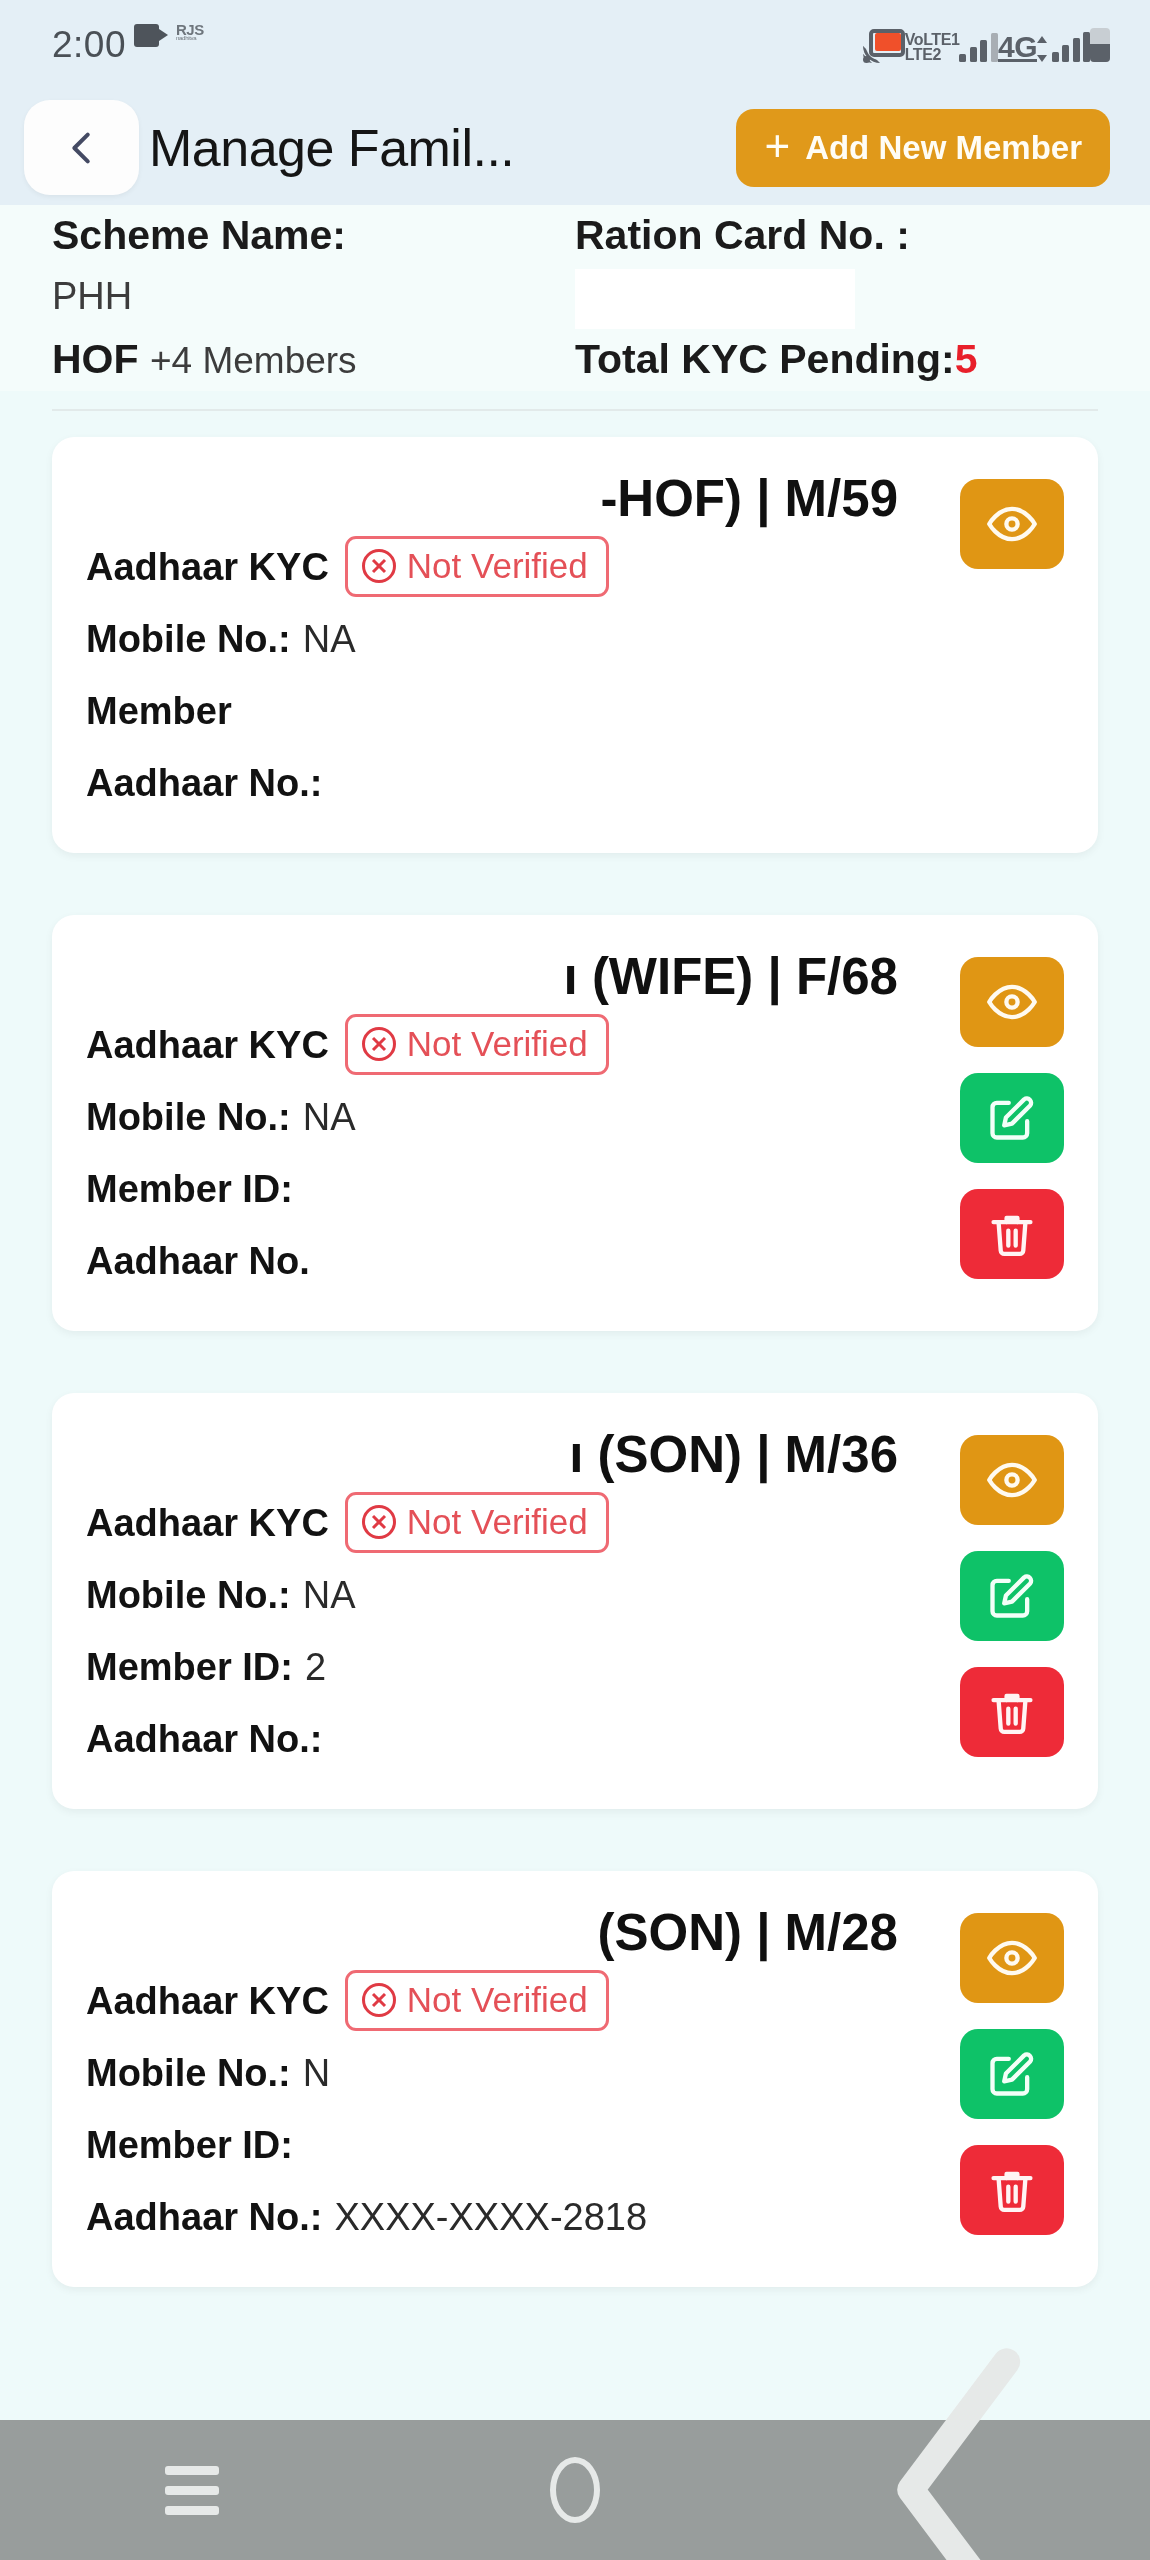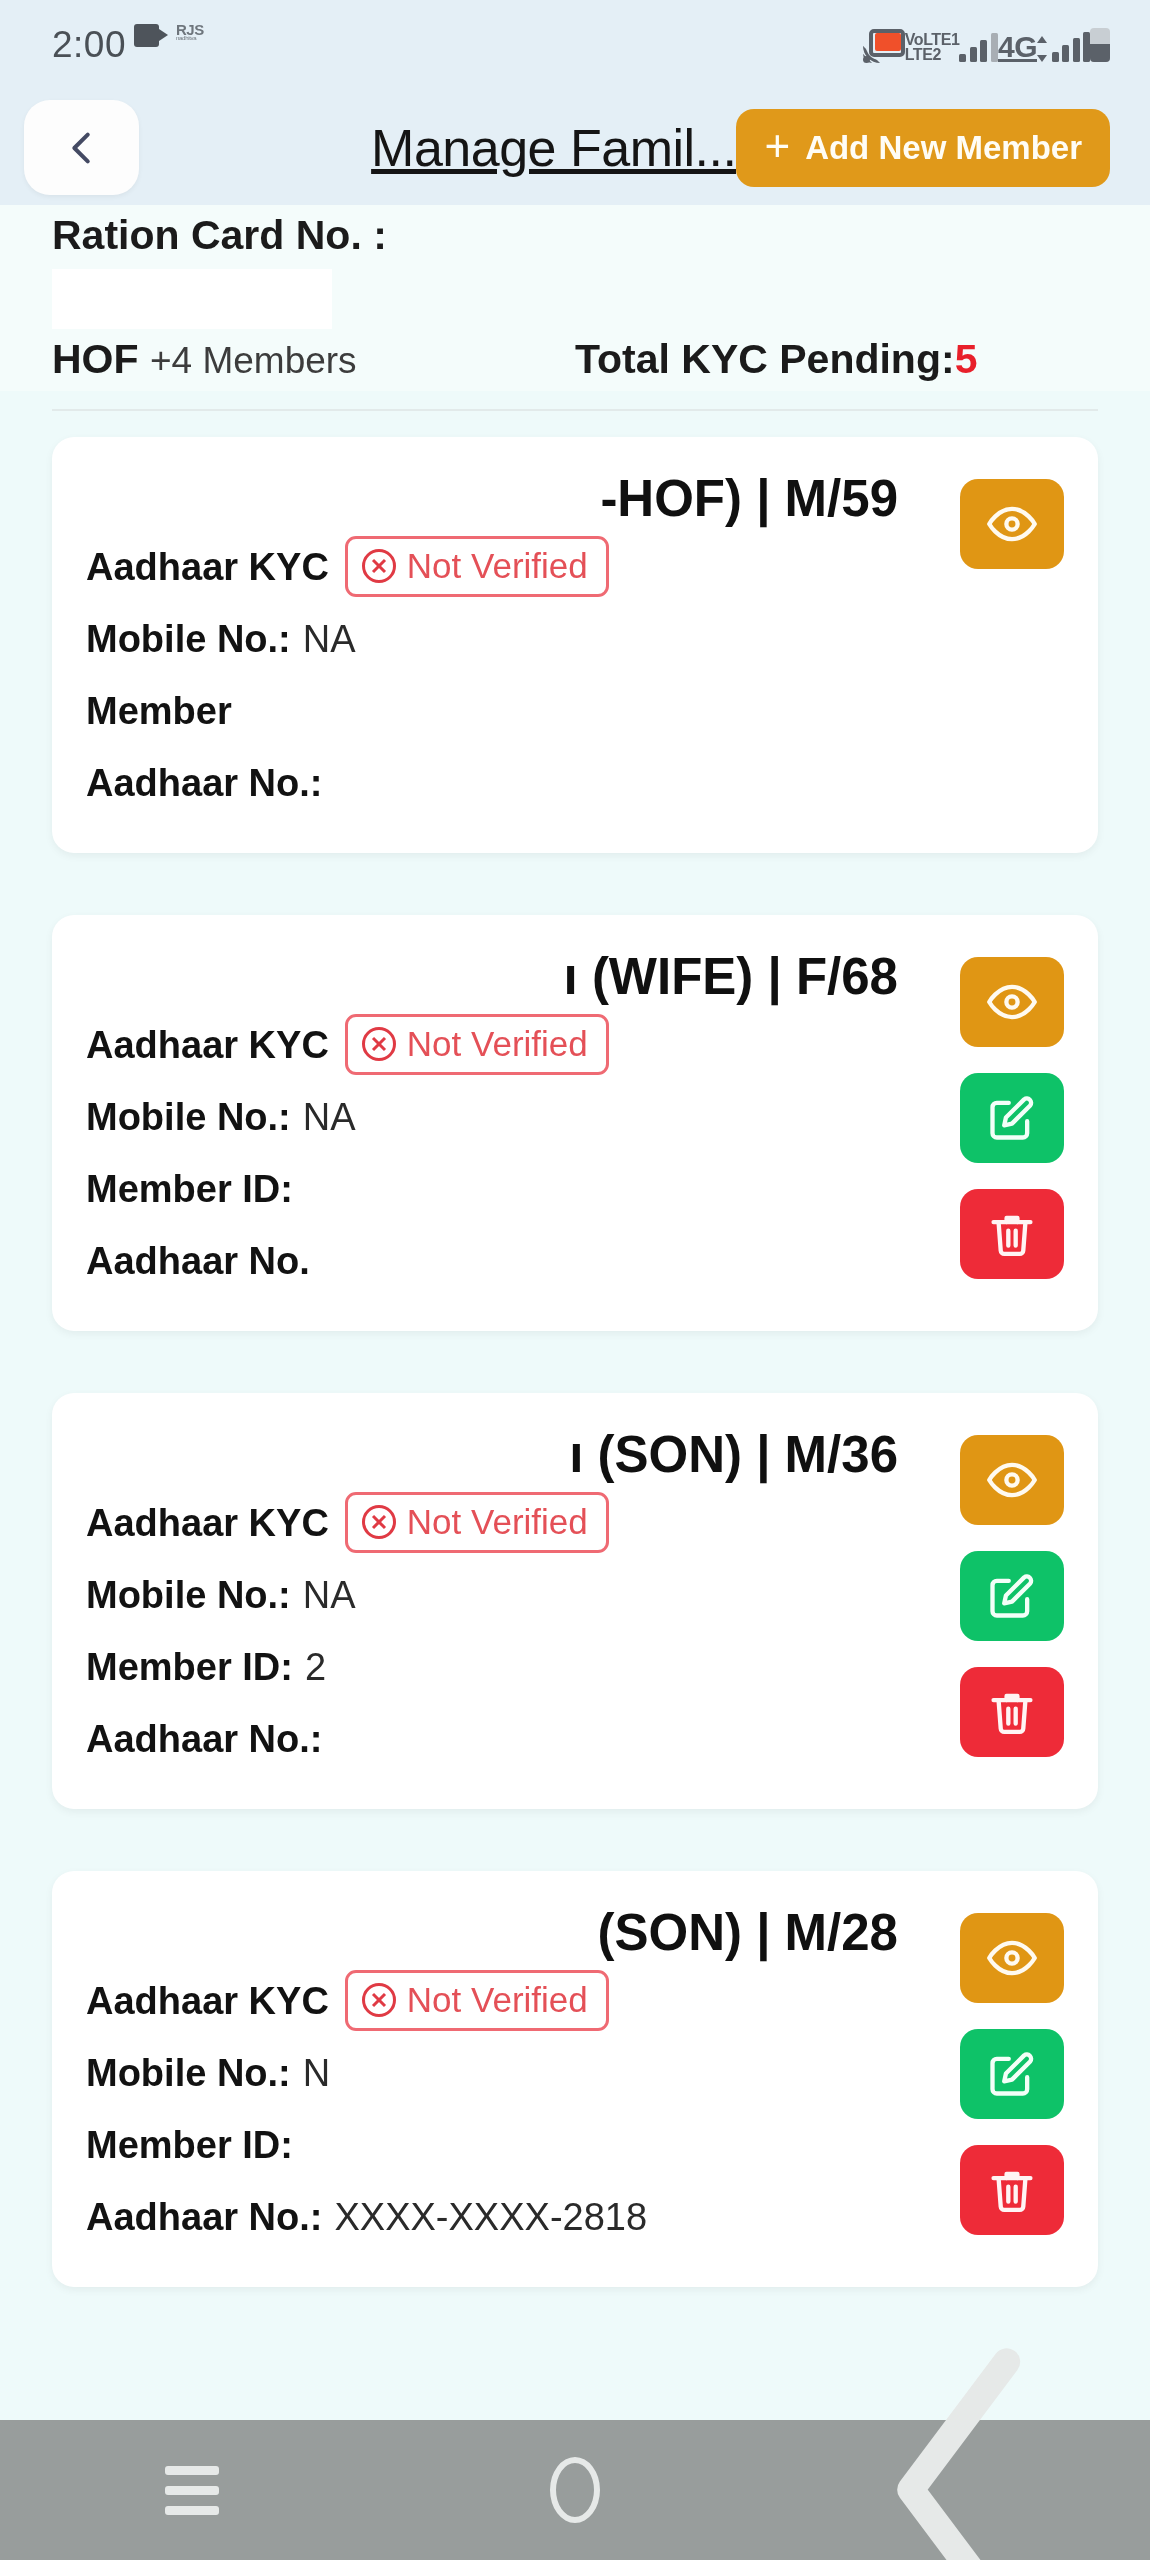--- a/index.html
+++ b/index.html
@@ -67,25 +67,24 @@
     display:flex; align-items:center; gap:0;
     padding:0 40px 0 24px;
   }
   .backbtn{
     width:115px;height:95px; background:#fdfdfd; border-radius:26px;
     display:flex; align-items:center; justify-content:center;
     box-shadow:0 2px 5px rgba(0,0,0,.05); flex:0 0 auto;
   }
   .backbtn svg{ width:46px;height:46px;}
   .apptitle{
-    flex:1 1 auto; text-align:right;
+    flex:1 1 auto; text-align:left;
     font-size:52px; color:#151515; font-weight:400;
     letter-spacing:-.5px; white-space:nowrap; overflow:hidden;
     padding-left:10px;
-    text-decoration:underline;
   }
   .addbtn{
     flex:0 0 auto; background:#e0991a; border-radius:18px;
     height:78px; padding:0 28px;
     display:flex; align-items:center; gap:15px;
     color:#fffdf5; font-size:33px; font-weight:700;
     white-space:nowrap;
   }
   .addbtn .plus{ font-size:44px; font-weight:400; line-height:0; margin-top:-3px;}
 
@@ -217,20 +216,24 @@
     <span class="plus">+</span>
     <span>Add New Member</span>
   </div>
 </div>
 
 <div class="scroll">
 
   <div class="summary">
     <div class="srow">
       <div class="scol">
+        <div class="lbl">Scheme Name:</div>
+        <div class="val">PHH</div>
+      </div>
+      <div class="scol">
         <div class="lbl">Ration Card No. :</div>
         <div class="val"><span class="redact"></span></div>
       </div>
     </div>
     <div class="srow">
       <div class="scol">
         <div class="lbl">
           <span>HOF</span>
           <span class="sub">+4 Members</span>
         </div>

